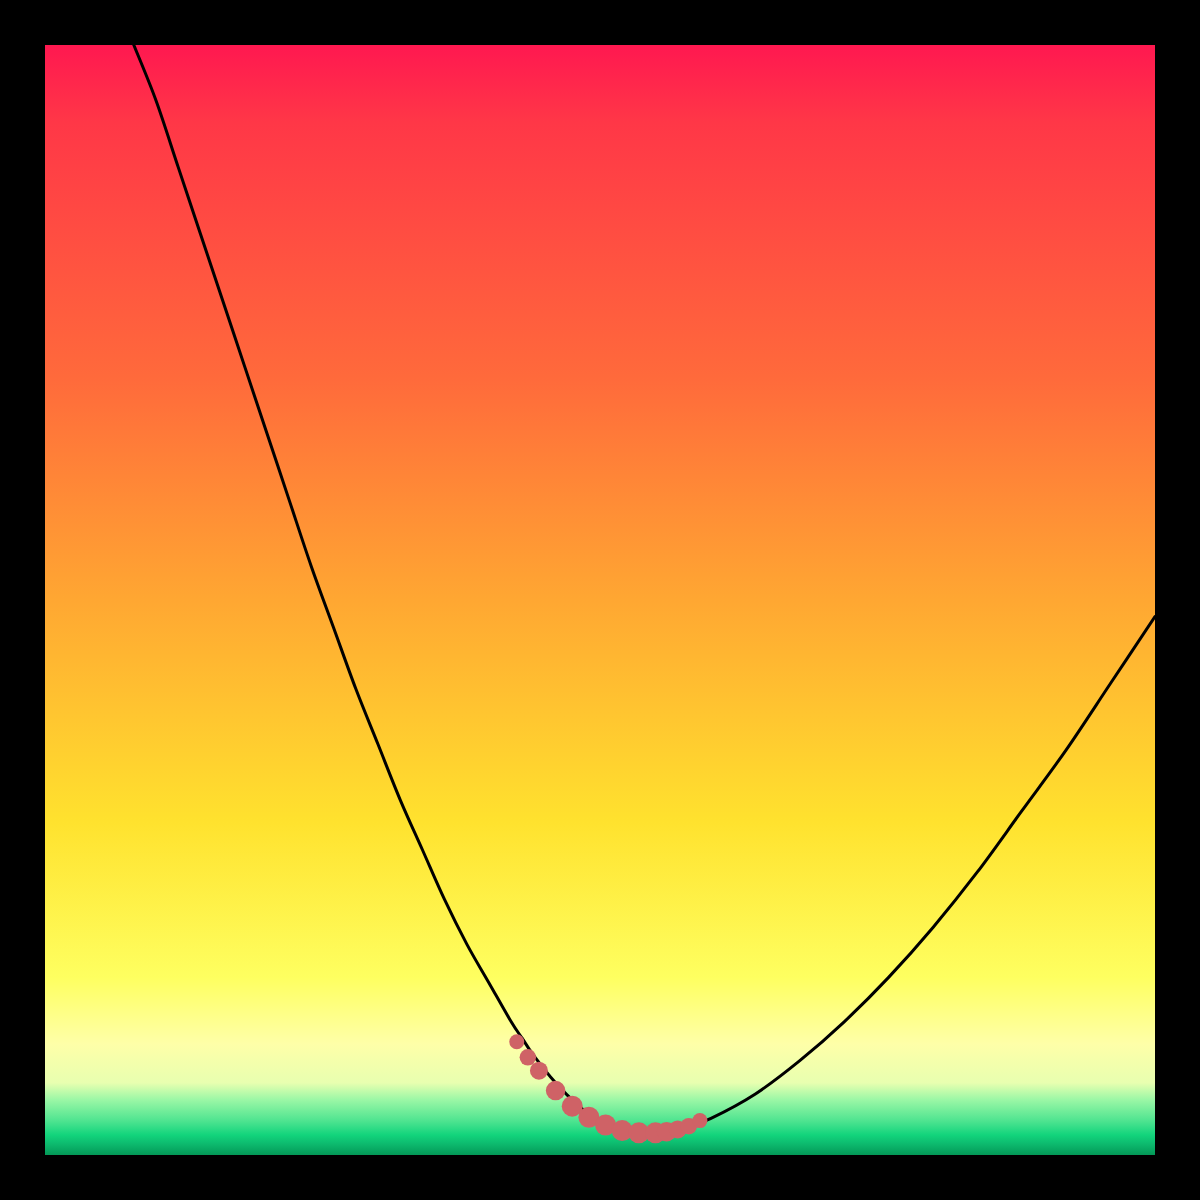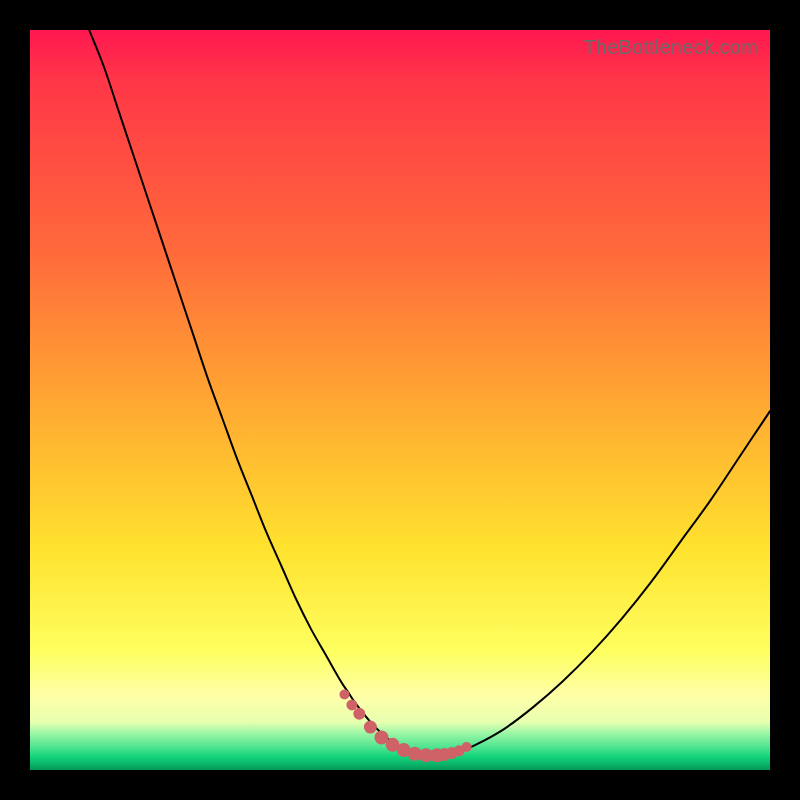--- a/index.html
+++ b/index.html
@@ -68,21 +68,20 @@
   }
   .marker {
     fill: #cf6266;
   }
 </style>
 </head>
 <body>
 
 <div class="frame">
   <div class="plot">
-    <div class="watermark">TheBottleneck.com</div>
     <svg class="curve" viewBox="0 0 740 740" preserveAspectRatio="none">
       <path id="curve-path" class="curve-path" d="M 59.20 0.00 C 61.67 6.17, 69.07 23.43, 74.00 37.00 C 78.93 50.57, 83.87 66.60, 88.80 81.40 C 93.73 96.20, 98.67 111.00, 103.60 125.80 C 108.53 140.60, 113.47 155.40, 118.40 170.20 C 123.33 185.00, 128.27 199.80, 133.20 214.60 C 138.13 229.40, 143.07 244.20, 148.00 259.00 C 152.93 273.80, 157.87 288.60, 162.80 303.40 C 167.73 318.20, 172.67 333.62, 177.60 347.80 C 182.53 361.98, 187.47 374.93, 192.40 388.50 C 197.33 402.07, 202.27 416.25, 207.20 429.20 C 212.13 442.15, 217.07 453.87, 222.00 466.20 C 226.93 478.53, 231.87 491.48, 236.80 503.20 C 241.73 514.92, 246.67 525.40, 251.60 536.50 C 256.53 547.60, 261.47 559.32, 266.40 569.80 C 271.33 580.28, 276.27 590.15, 281.20 599.40 C 286.13 608.65, 291.07 616.67, 296.00 625.30 C 300.93 633.93, 307.10 645.03, 310.80 651.20 C 314.50 657.37, 315.73 658.60, 318.20 662.30 C 320.67 666.00, 321.90 668.47, 325.60 673.40 C 329.30 678.33, 335.47 686.35, 340.40 691.90 C 345.33 697.45, 350.27 702.38, 355.20 706.70 C 360.13 711.02, 365.07 715.09, 370.00 717.80 C 374.93 720.51, 381.10 721.87, 384.80 722.98 C 388.50 724.09, 389.73 724.21, 392.20 724.46 C 394.67 724.71, 395.90 724.58, 399.60 724.46 C 403.30 724.34, 409.47 724.34, 414.40 723.72 C 419.33 723.10, 424.27 722.12, 429.20 720.76 C 434.13 719.40, 436.60 719.16, 444.00 715.58 C 451.40 712.00, 463.73 705.71, 473.60 699.30 C 483.47 692.89, 493.33 685.12, 503.20 677.10 C 513.07 669.08, 522.93 660.45, 532.80 651.20 C 542.67 641.95, 552.53 632.08, 562.40 621.60 C 572.27 611.12, 582.13 600.02, 592.00 588.30 C 601.87 576.58, 611.73 564.25, 621.60 551.30 C 631.47 538.35, 641.33 524.17, 651.20 510.60 C 661.07 497.03, 670.93 484.08, 680.80 469.90 C 690.67 455.72, 700.53 440.30, 710.40 425.50 C 720.27 410.70, 735.07 388.50, 740.00 381.10"></path>
       <g id="markers">
           <circle cx="314.50" cy="664.52" r="5" class="marker"></circle>
           <circle cx="321.90" cy="674.88" r="5.5" class="marker"></circle>
           <circle cx="329.30" cy="683.76" r="6" class="marker"></circle>
           <circle cx="340.40" cy="697.08" r="6.5" class="marker"></circle>
           <circle cx="351.50" cy="707.44" r="7" class="marker"></circle>
           <circle cx="362.60" cy="714.84" r="7" class="marker"></circle>
           <circle cx="373.70" cy="720.02" r="7" class="marker"></circle>

